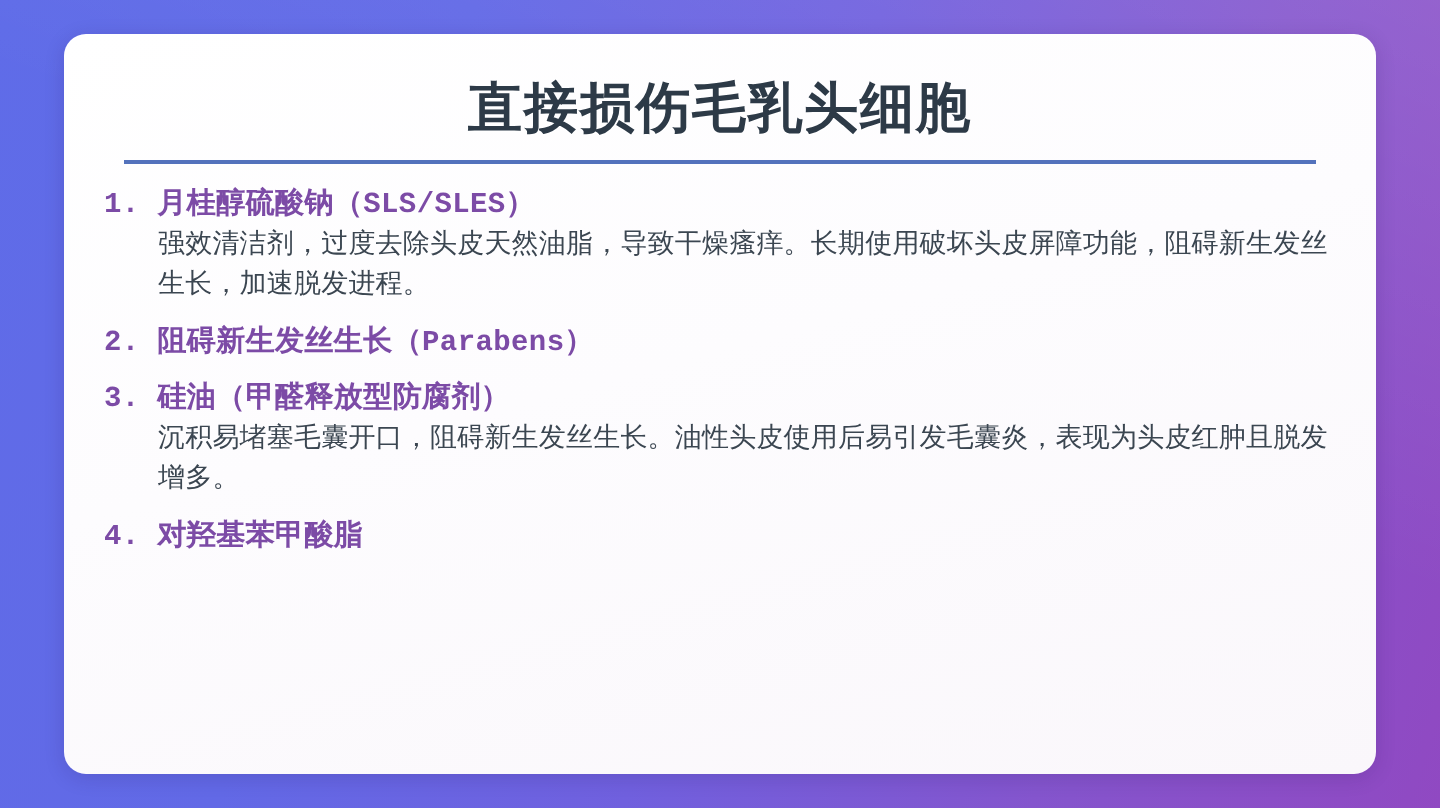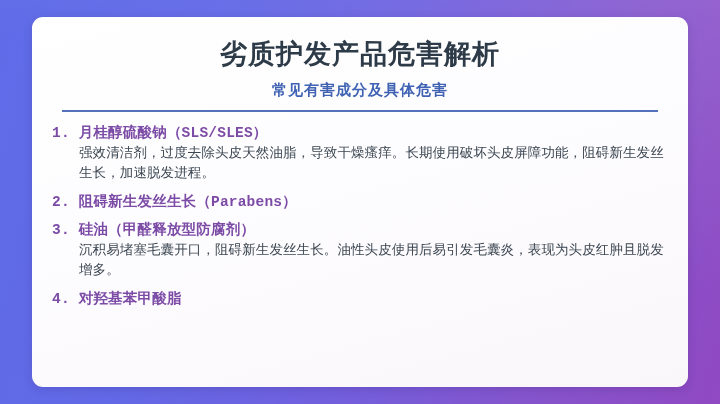--- a/index.html
+++ b/index.html
@@ -117,23 +117,22 @@
     margin-top: 1px;
   }
 </style>
 </head>
 <body>
 
 <div class="poster">
 
   <div class="card">
 
-    <div class="title">劣质护发产品危害解析</div>
+    <div class="title">直接损伤毛乳头细胞</div>
 
-    <div class="subtitle">常见有害成分及具体危害</div>
 
     <div class="divider"></div>
 
     <ul class="list">
 
       <li class="item">
         <div class="item-heading">
           <span class="item-num">1.</span>
           <span>月桂醇硫酸钠（SLS/SLES）</span>
         </div>

